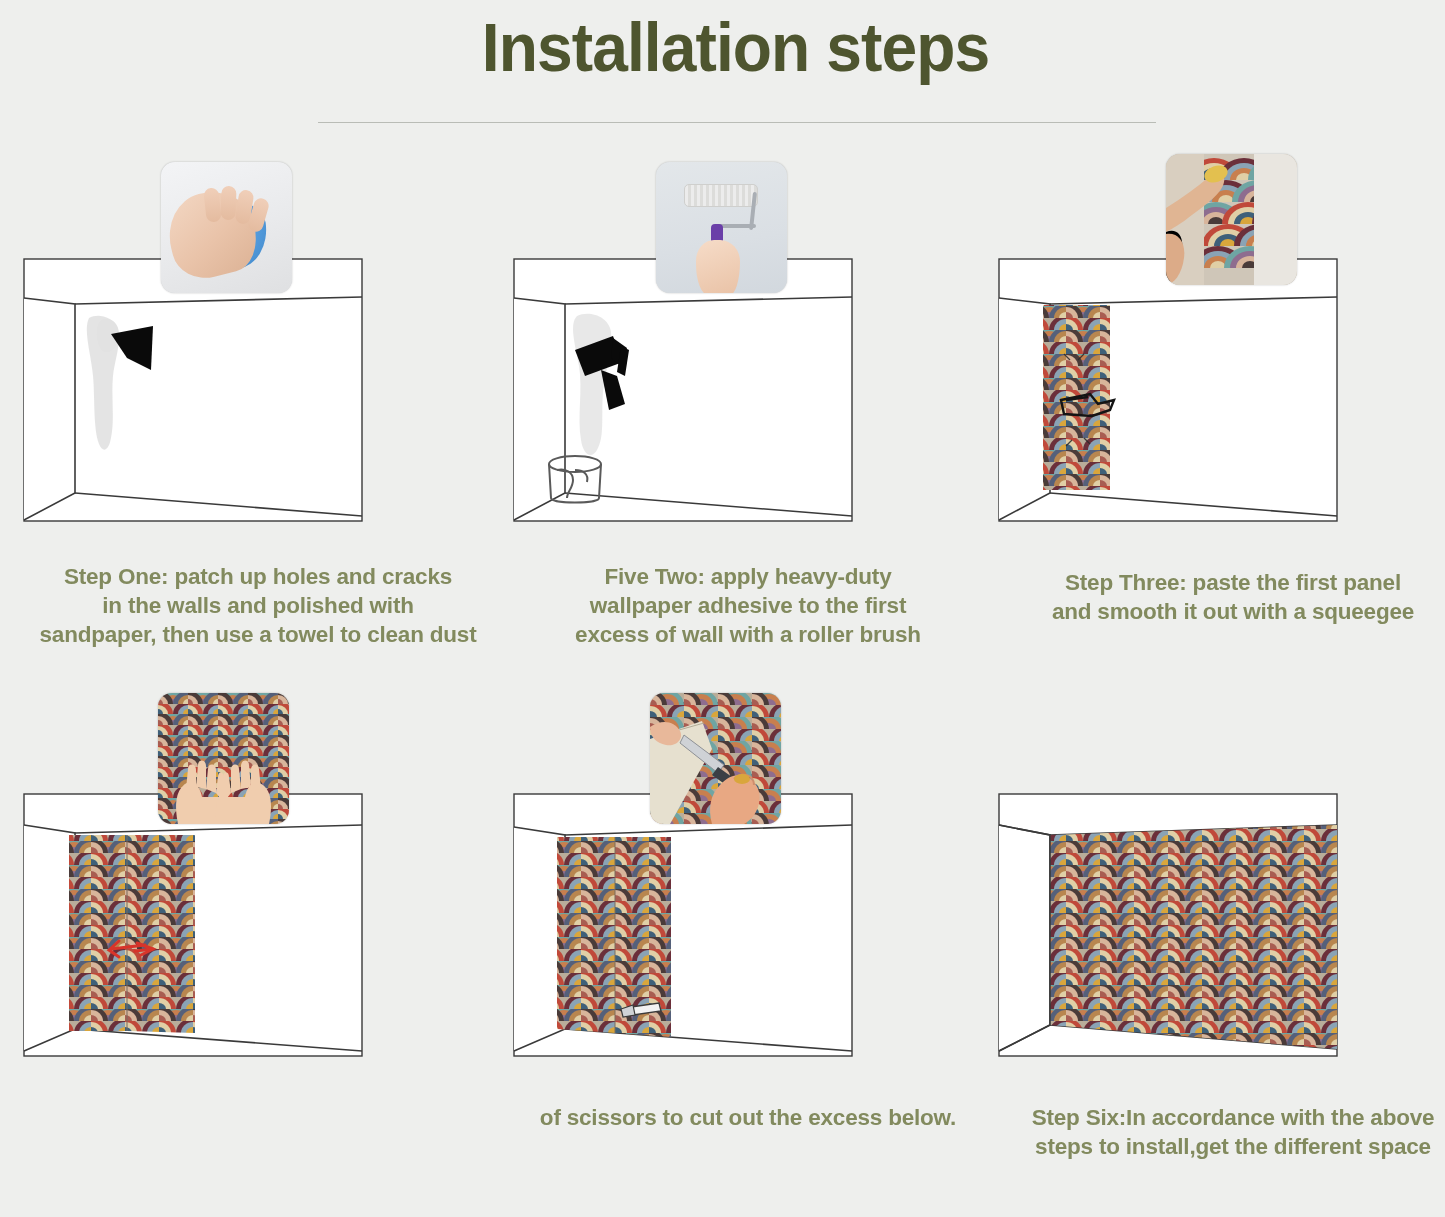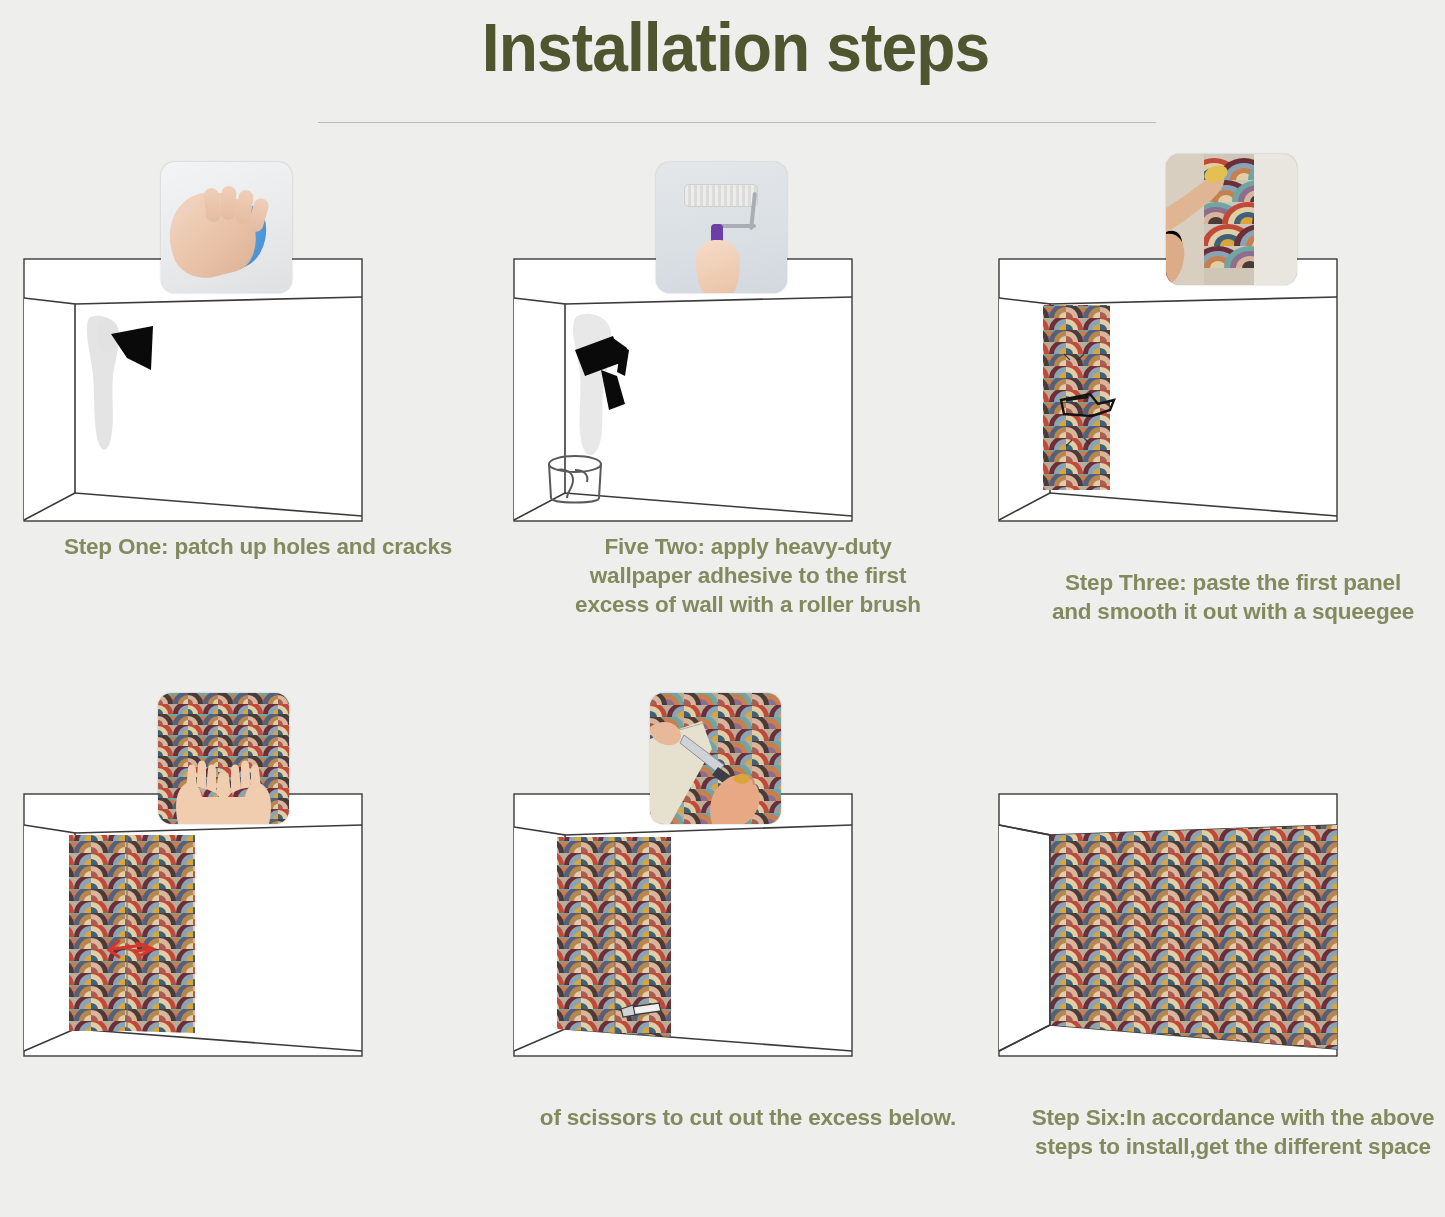--- a/index.html
+++ b/index.html
@@ -95,21 +95,21 @@
   .ph-pattern{background:#cfc6b8;}
 
   
   .room{
     position:absolute;left:0;top:108px;width:340px;height:272px;
   }
   .room svg{display:block;}
 
   
   .caption{
-    position:absolute;left:0;width:470px;top:382px;
+    position:absolute;left:0;width:470px;top:412px;
     text-align:center;
     font-size:22.5px;
     font-weight:bold;
     line-height:29px;
     color:#828a5e;
     font-family:"Liberation Sans", sans-serif;
     letter-spacing:-0.2px;
   }
   .caption.two{top:418px;}
 </style>
@@ -142,20 +142,22 @@
           <path d="M52,235 L339,258" stroke="#3a3a3a" stroke-width="1.6" fill="none"></path>
           <g opacity="0.22">
             <path d="M66,60 C74,55 90,58 94,70 C99,85 92,100 90,118 C88,140 92,160 88,180 C86,192 80,196 76,186 C70,170 72,140 70,118 C68,96 60,72 66,60 Z" fill="#8a8a8a"></path>
             <path d="M78,62 C86,58 96,64 96,76 C96,88 88,96 82,94 C74,92 70,70 78,62 Z" fill="#7f7f7f"></path>
           </g>
           <path d="M88,76 L130,68 L128,112 L104,100 Z" fill="#0a0a0a"></path>
         </svg>
       </div>
       <div class="caption">
         <div>Step One: patch up holes and cracks</div>
+        <div>in the walls and polished with</div>
+        <div>sandpaper, then use a towel to clean dust</div>
       </div>
     </div>
 
     <div class="cell c1">
       <div class="thumb t1">
         <div class="thumb-inner ph-roller">
           <div class="rollbody"></div>
           <div class="rodv"></div>
           <div class="rodh"></div>
           <div class="handle"></div>

